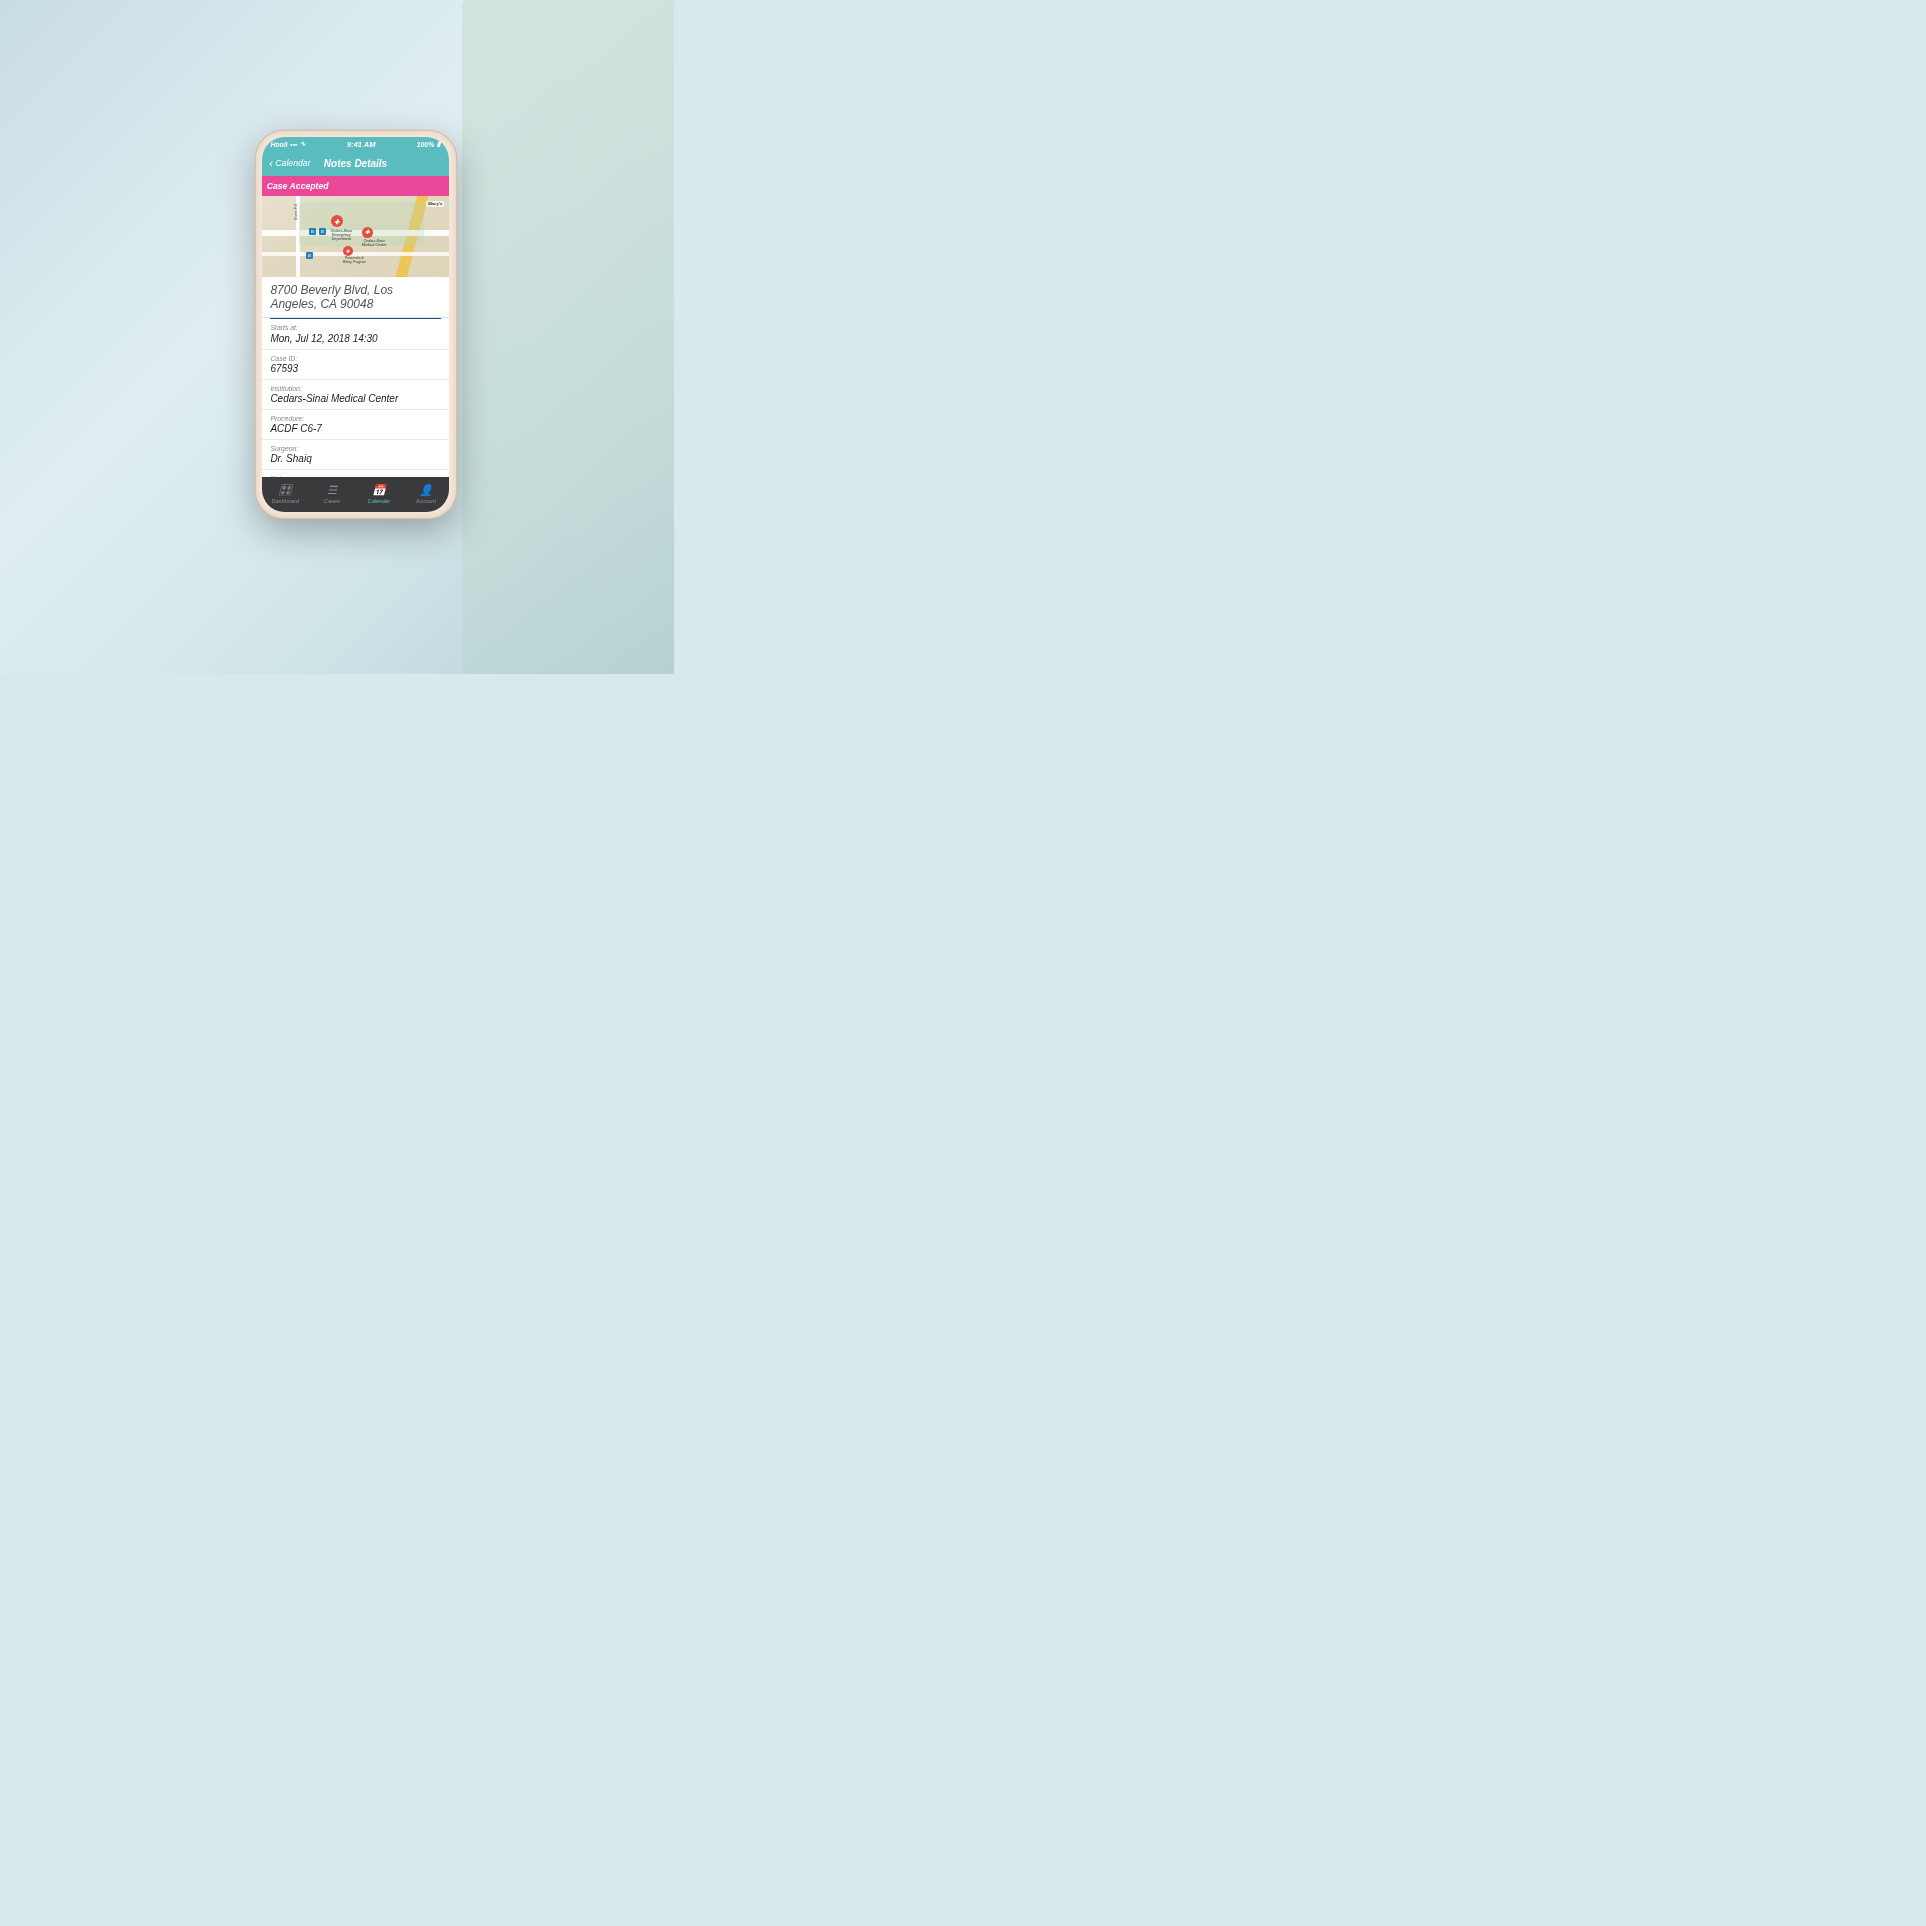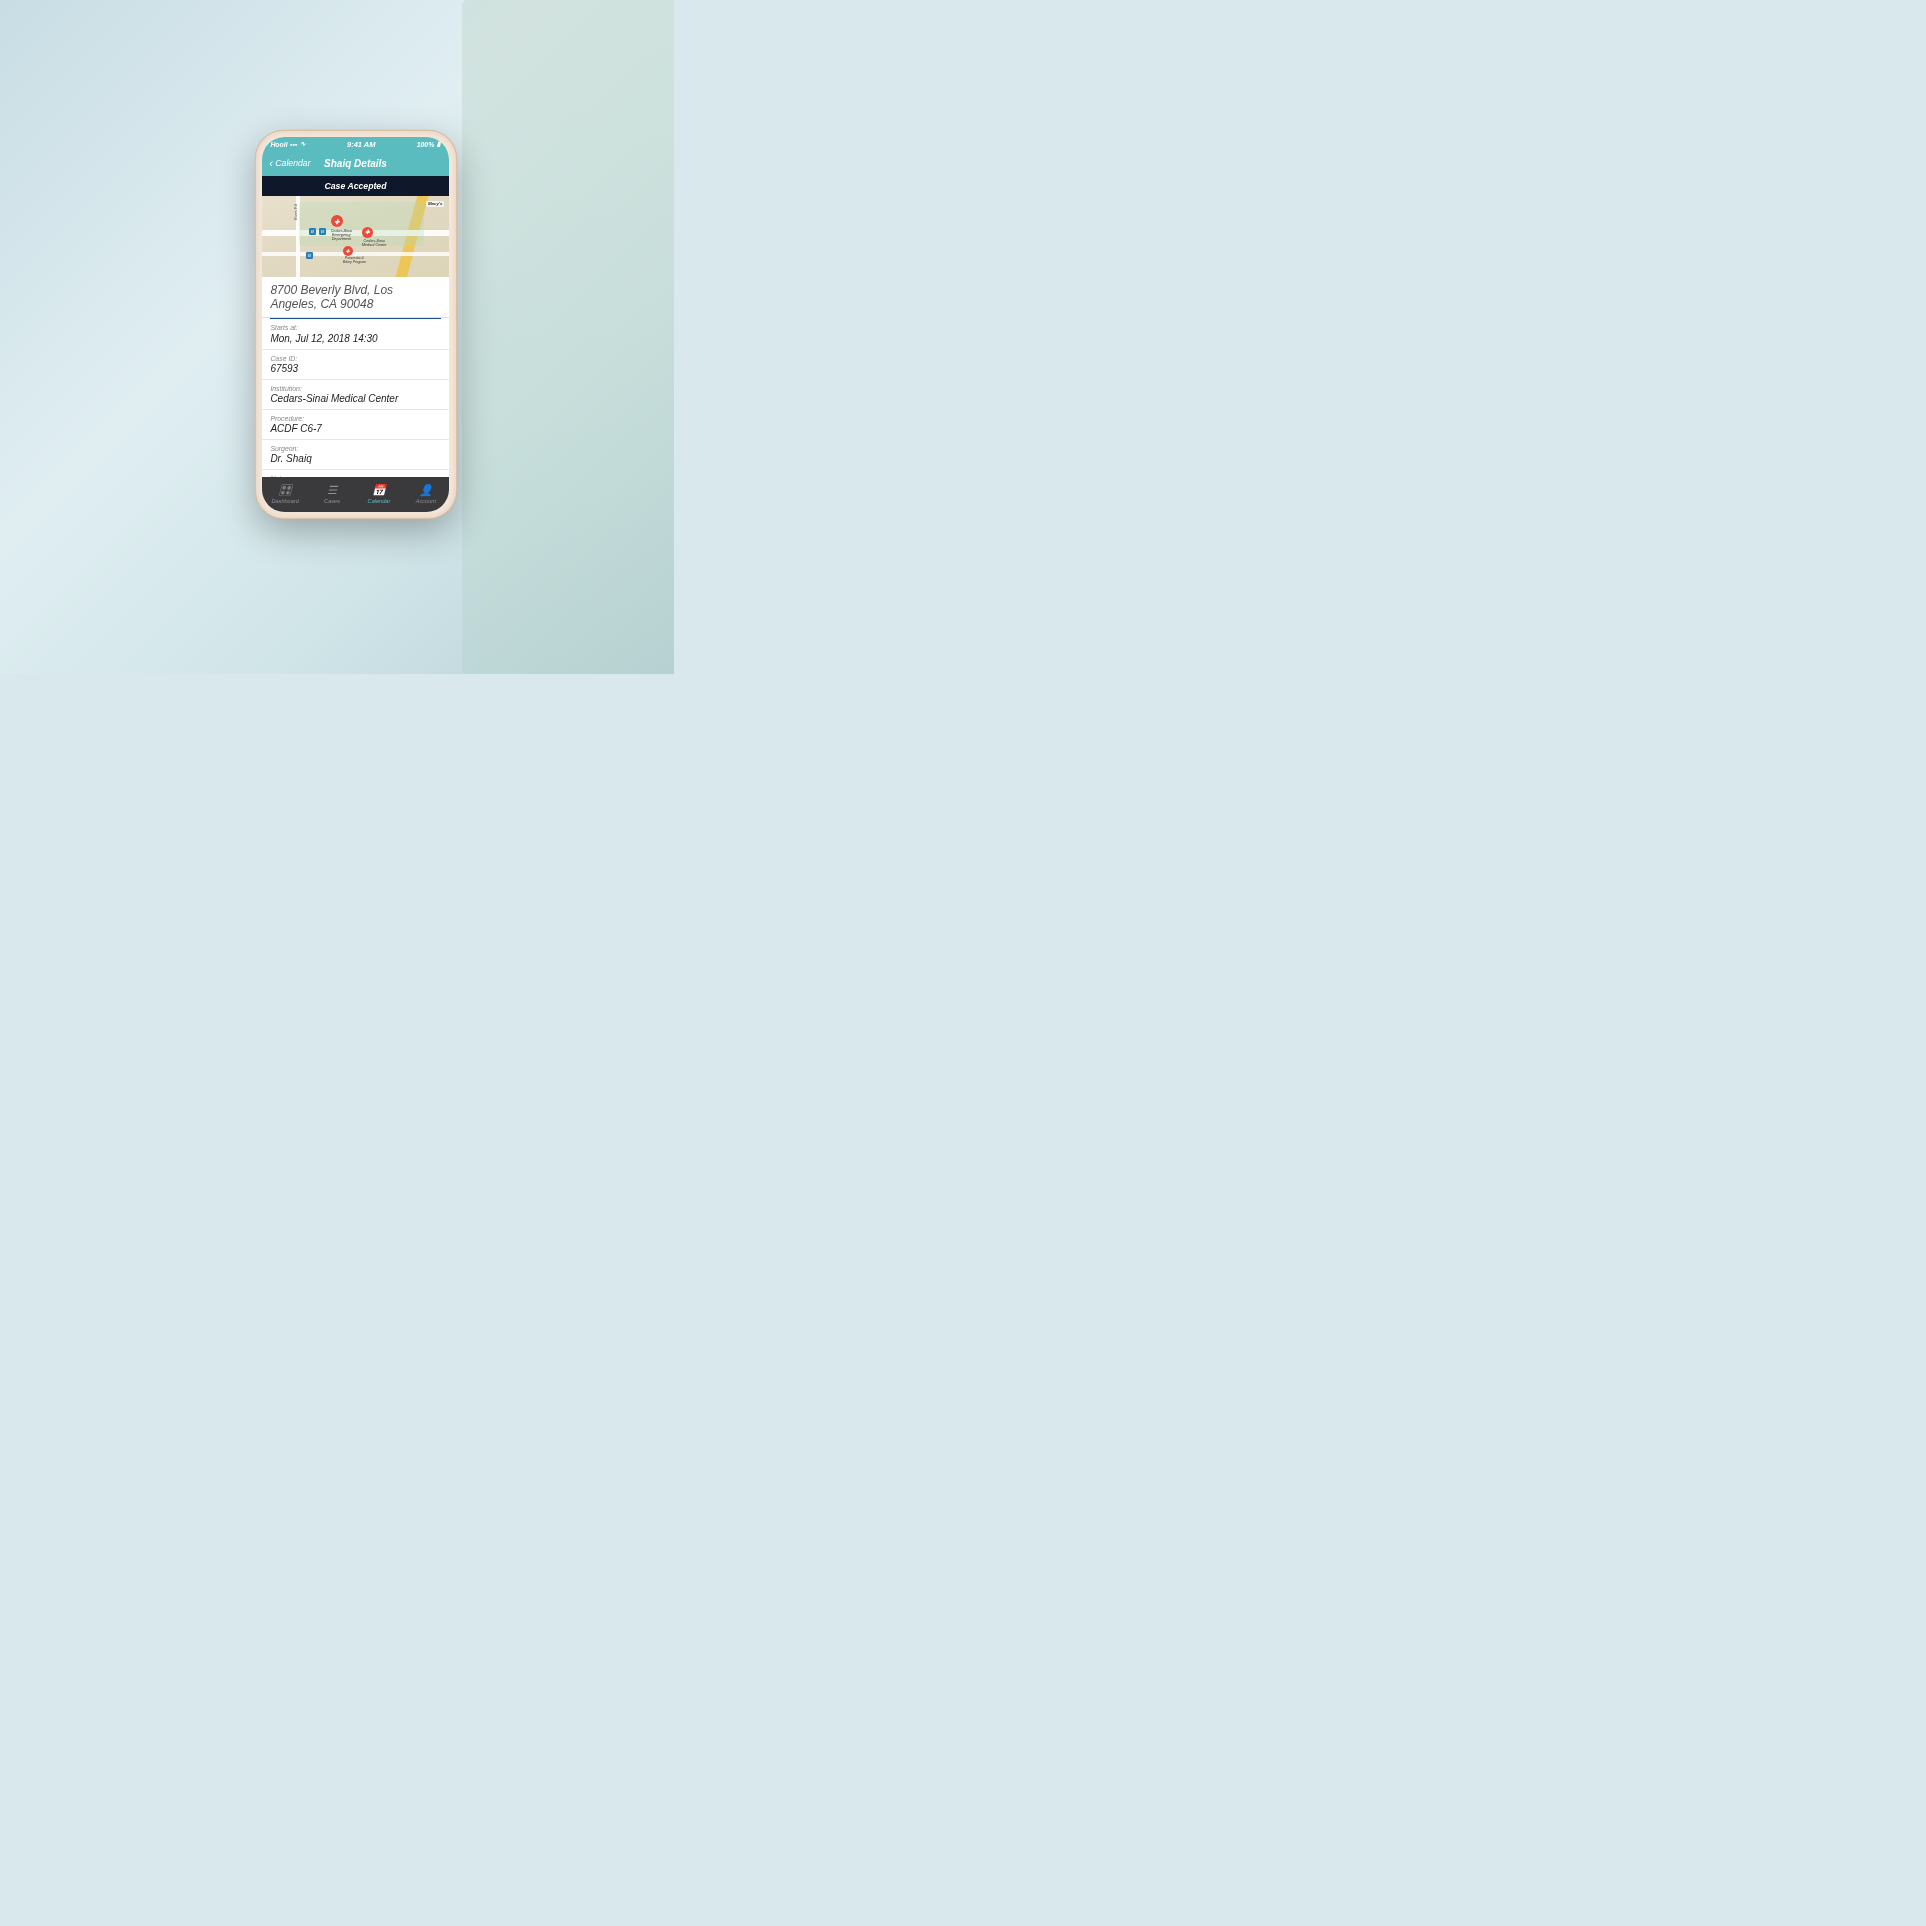--- a/index.html
+++ b/index.html
@@ -114,23 +114,23 @@
       position: absolute;
       left: 50%;
       transform: translateX(-50%);
       color: white;
       font-size: 10px;
       font-weight: 600;
     }
 
     
     .case-accepted-banner {
-      background: #0f172a;
+      background: #ec4899;
       color: white;
-      text-align: center;
+      text-align: left;
       padding: 5px;
       font-size: 8.7px;
       font-weight: 700;
     }
 
     
     .map-area {
       height: 81px;
       background: #e8e0d0;
       position: relative;
@@ -240,21 +240,21 @@
               <span>100%</span>
               <span>▮</span>
             </div>
           </div>
 
           <div class="nav-bar">
             <div class="nav-back">
               <span class="nav-back-icon">‹</span>
               <span>Calendar</span>
             </div>
-            <div class="nav-title">Shaiq Details</div>
+            <div class="nav-title">Notes Details</div>
           </div>
 
           <div class="case-accepted-banner">
             <span>Case Accepted</span>
           </div>
 
           <div class="map-area">
             <div class="map-bg">
 
               <div style="position:absolute;inset:0;background:linear-gradient(160deg,#e8e0cc 0%,#e0d8c0 50%,#ddd5b8 100%);"></div>

